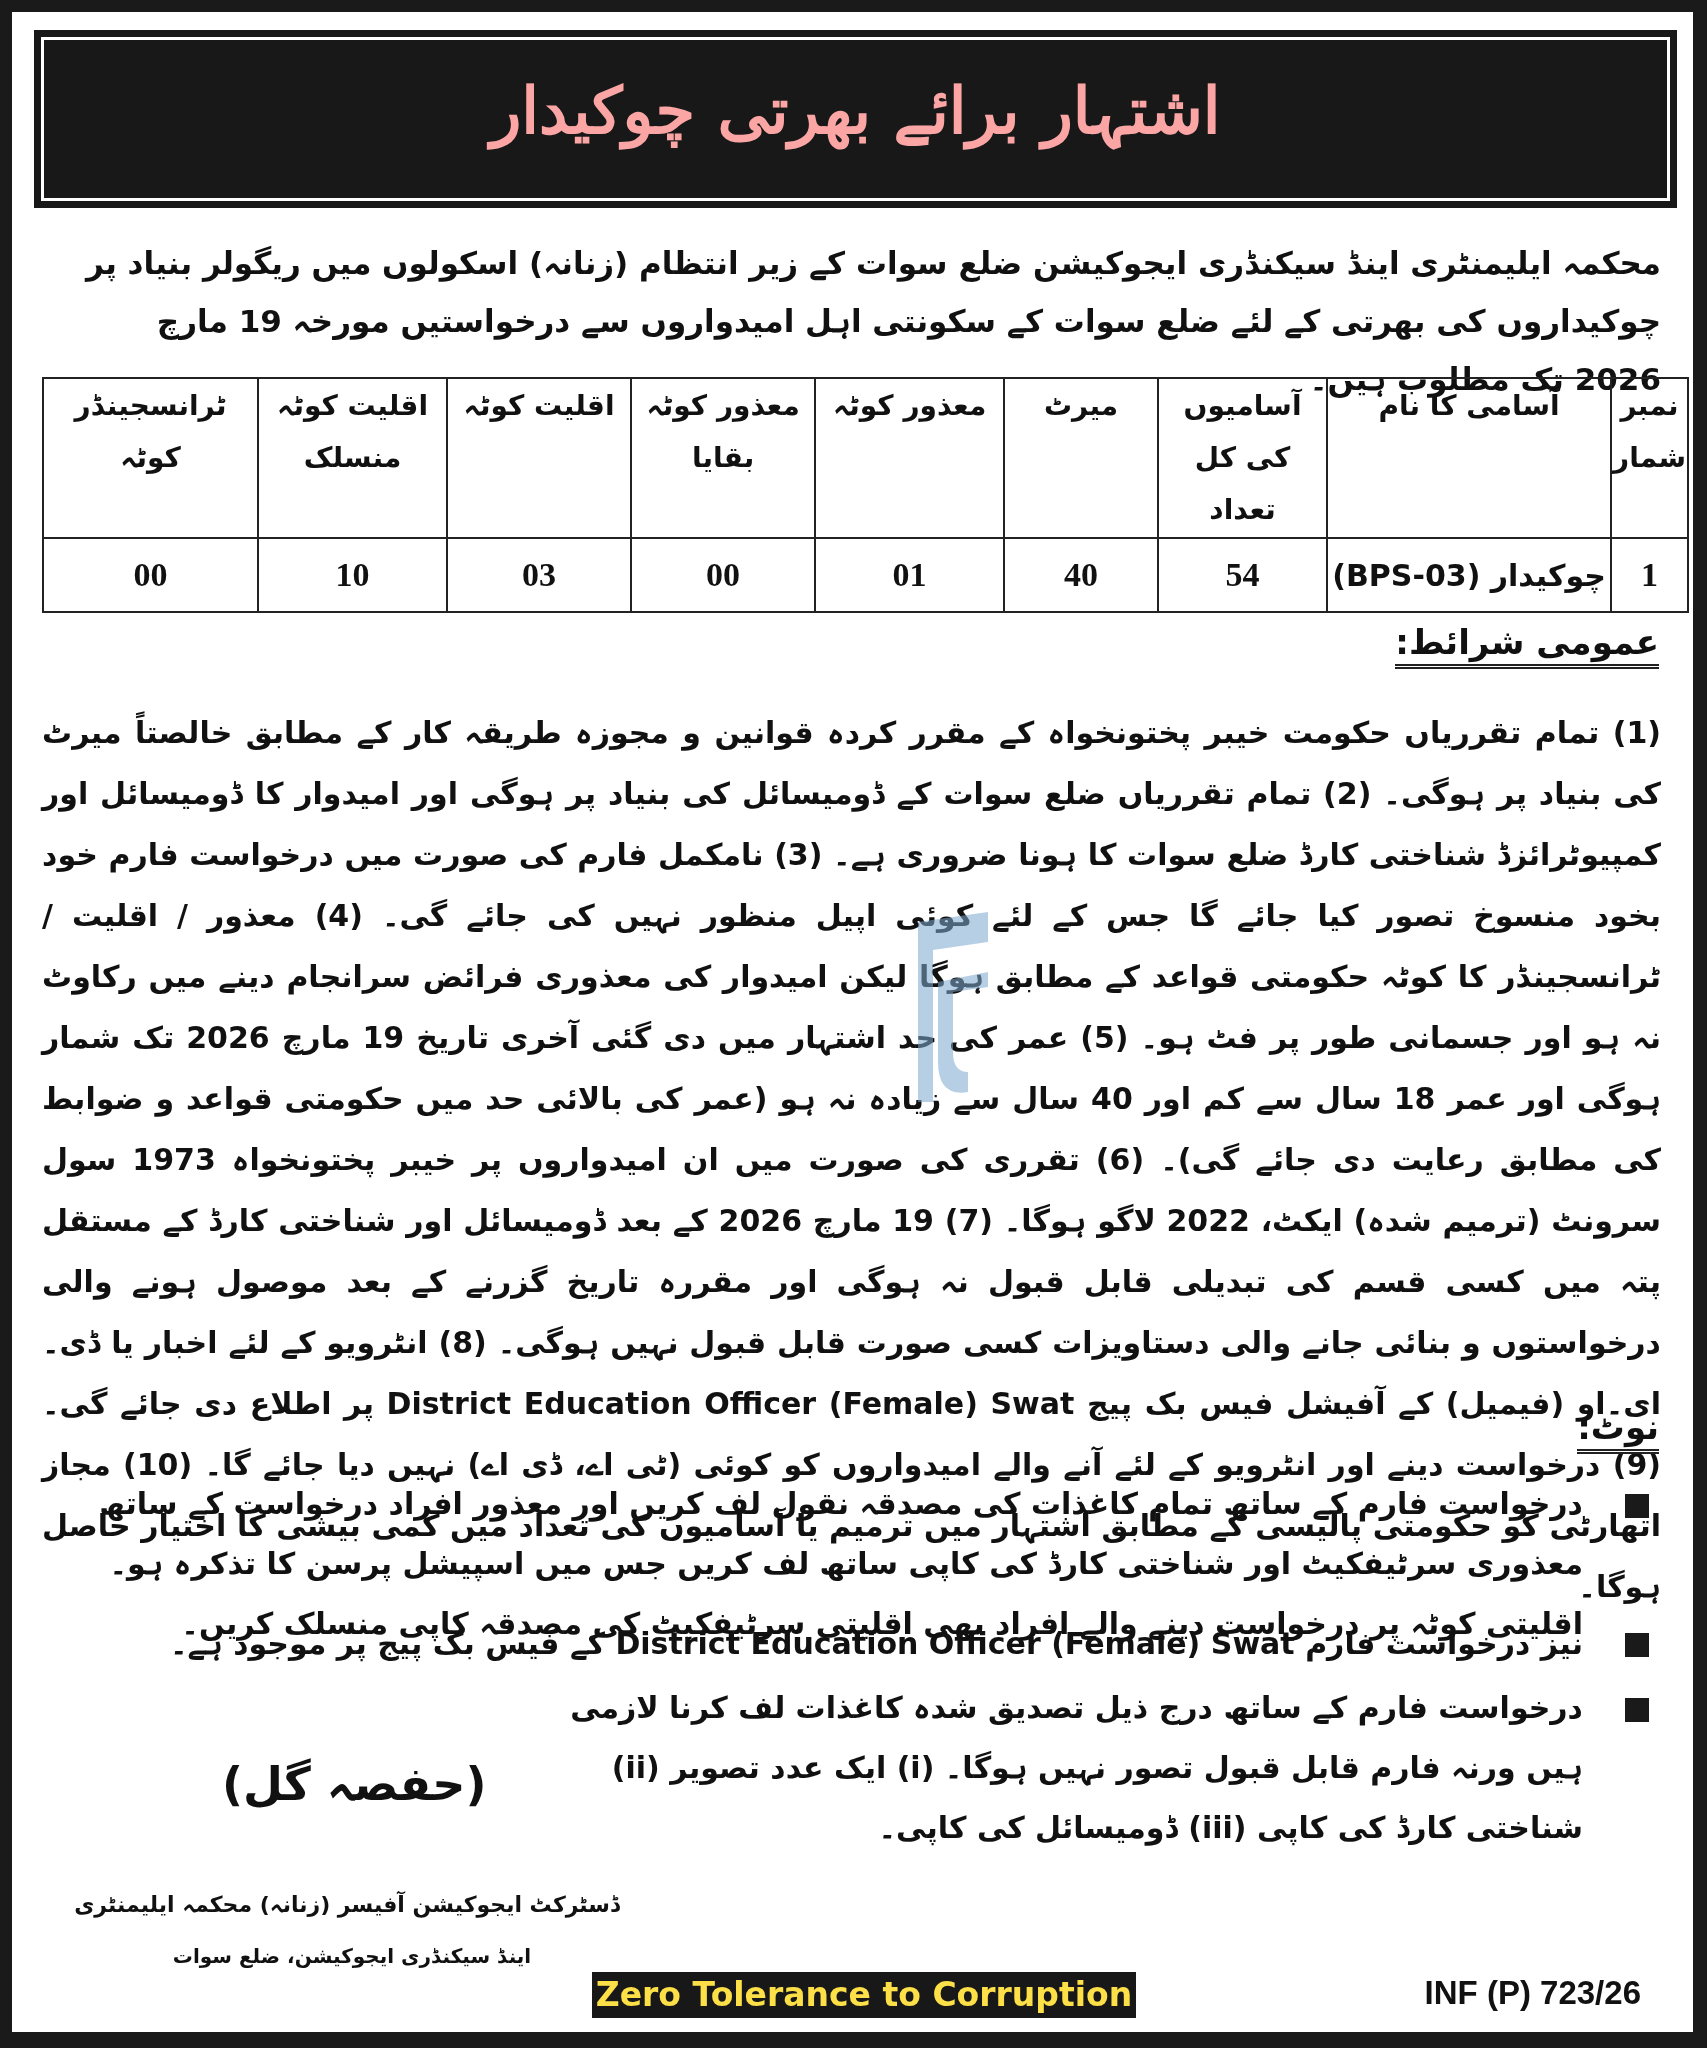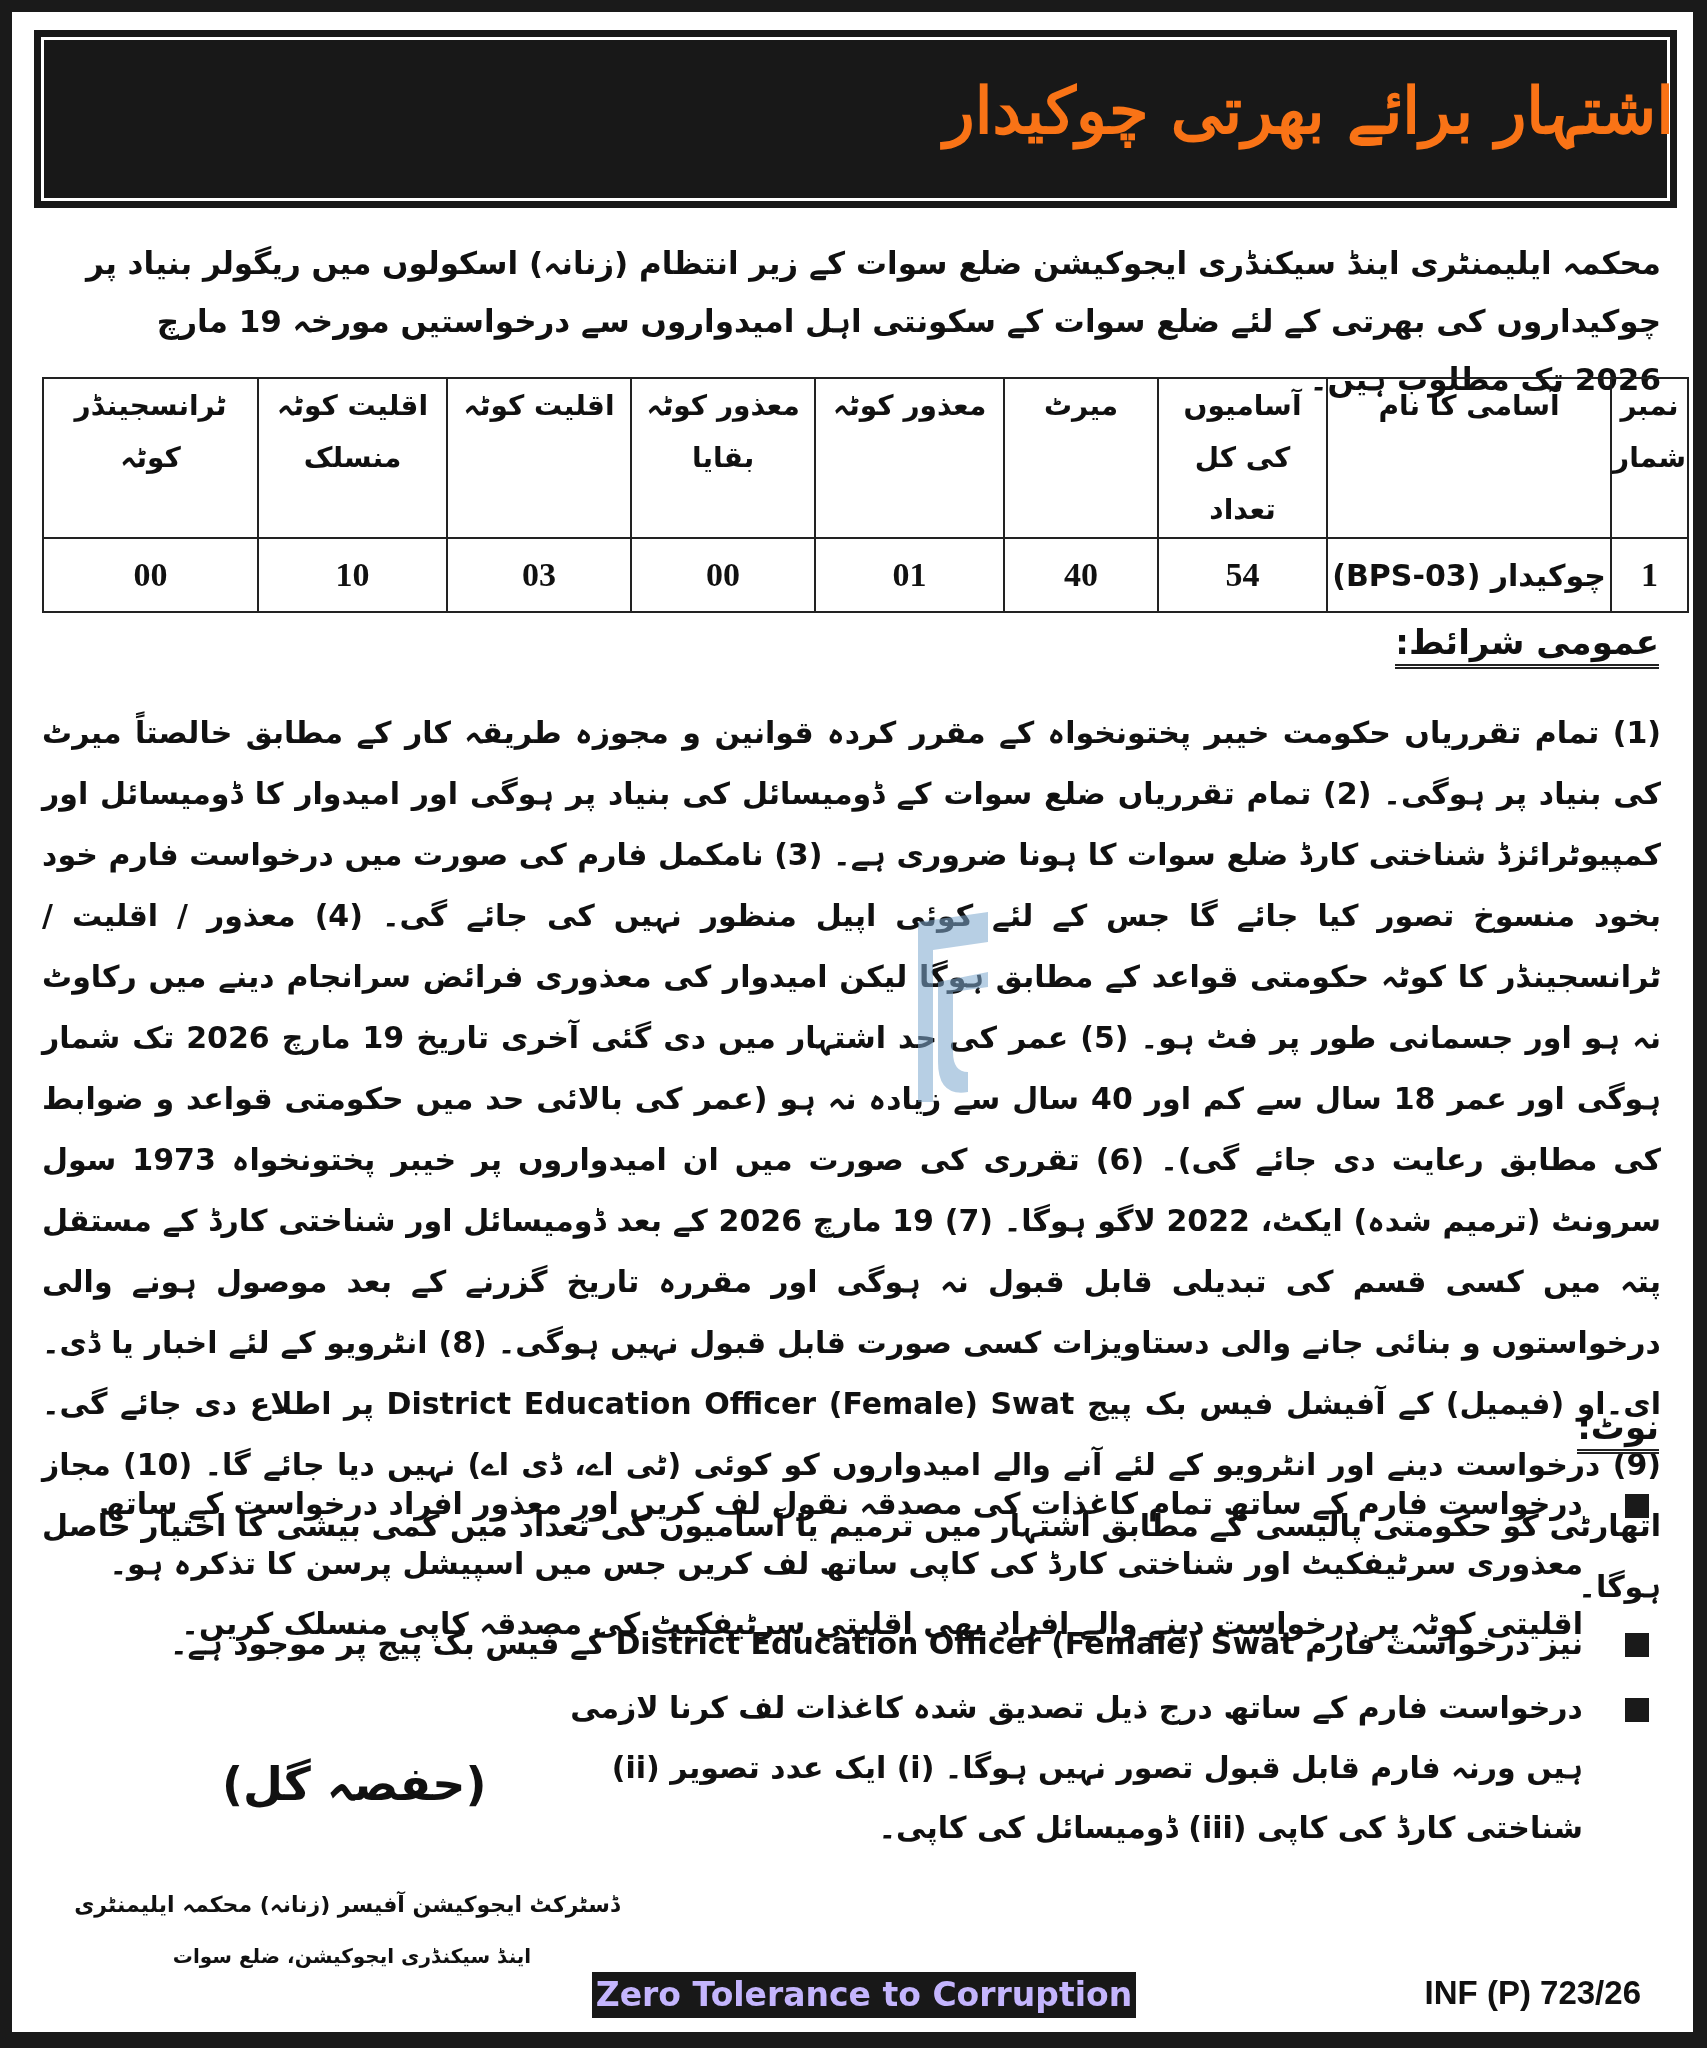--- a/index.html
+++ b/index.html
@@ -1,36 +1,36 @@
 <!DOCTYPE html>
 <html><head>
 <meta charset="utf-8">
 <style>
   html, body { margin:0; padding:0; }
   body { width:1707px; height:2048px; background:#1a1a1a; position:relative; overflow:hidden;
          font-family:"DejaVu Sans", sans-serif; color:#111; }
   .page { position:absolute; left:12px; top:12px; width:1681px; height:2020px; background:#fff; }
   .title-box { position:absolute; left:22px; top:18px; width:1637px; height:172px; background:#181818;
                border:3px solid #181818; box-shadow: inset 0 0 0 4px #181818, inset 0 0 0 7px #fff; }
-  .title-text { position:absolute; left:0; right:0; top:40px; color:#f97316;
+  .title-text { position:absolute; left:0; right:0; top:40px; text-align:center; color:#fca5a5;
                 font-family:"DejaVu Serif", serif; font-weight:bold; font-size:64px; direction:rtl; }
   .rtl { direction:rtl; text-align:right; font-family:"DejaVu Sans", sans-serif; font-weight:bold; }
   .intro { position:absolute; left:50px; right:32px; top:222px; font-size:31px; line-height:58px; }
   table.posts { position:absolute; left:30px; top:365px; width:1647px; border-collapse:collapse; direction:rtl;
                 font-weight:bold; }
   table.posts td, table.posts th { border:2px solid #222; text-align:center; vertical-align:top; }
   table.posts th { height:138px; font-size:28px; line-height:52px; font-weight:bold;margin-top:12px; }
   table.posts td { height:70px; vertical-align:middle; font-size:34px; font-family:"Liberation Serif", serif; }
   .heading { position:absolute; right:34px; font-size:34px; font-weight:bold; direction:rtl;
              border-bottom:5px double #222; padding-bottom:2px; }
   .conditions { position:absolute; left:30px; right:32px; top:690px; font-size:30px; line-height:61px; text-align:justify; }
   .note-item { position:absolute; left:38px; right:110px; font-size:30px; line-height:60px; }
   .bullet { position:absolute; right:44px; width:24px; height:24px; background:#1a1a1a; }
   .sig { position:absolute; text-align:center; direction:rtl; font-weight:bold; }
-  .ztc { position:absolute; left:580px; top:1960px; width:544px; height:46px; background:#181818; color:#c4b5fd;
+  .ztc { position:absolute; left:580px; top:1960px; width:544px; height:46px; background:#181818; color:#fde047;
          font-family:"DejaVu Sans", sans-serif; font-weight:bold; font-size:33px; text-align:center; line-height:46px; }
   .inf { position:absolute; right:52px; top:1962px; font-family:"Liberation Sans", sans-serif; font-weight:bold; font-size:33px; }
   .watermark { position:absolute; left:896px; top:900px; width:90px; height:190px; opacity:0.55; }
 </style>
 </head>
 <body>
 
 <div class="page">
 
   <div class="title-box">

